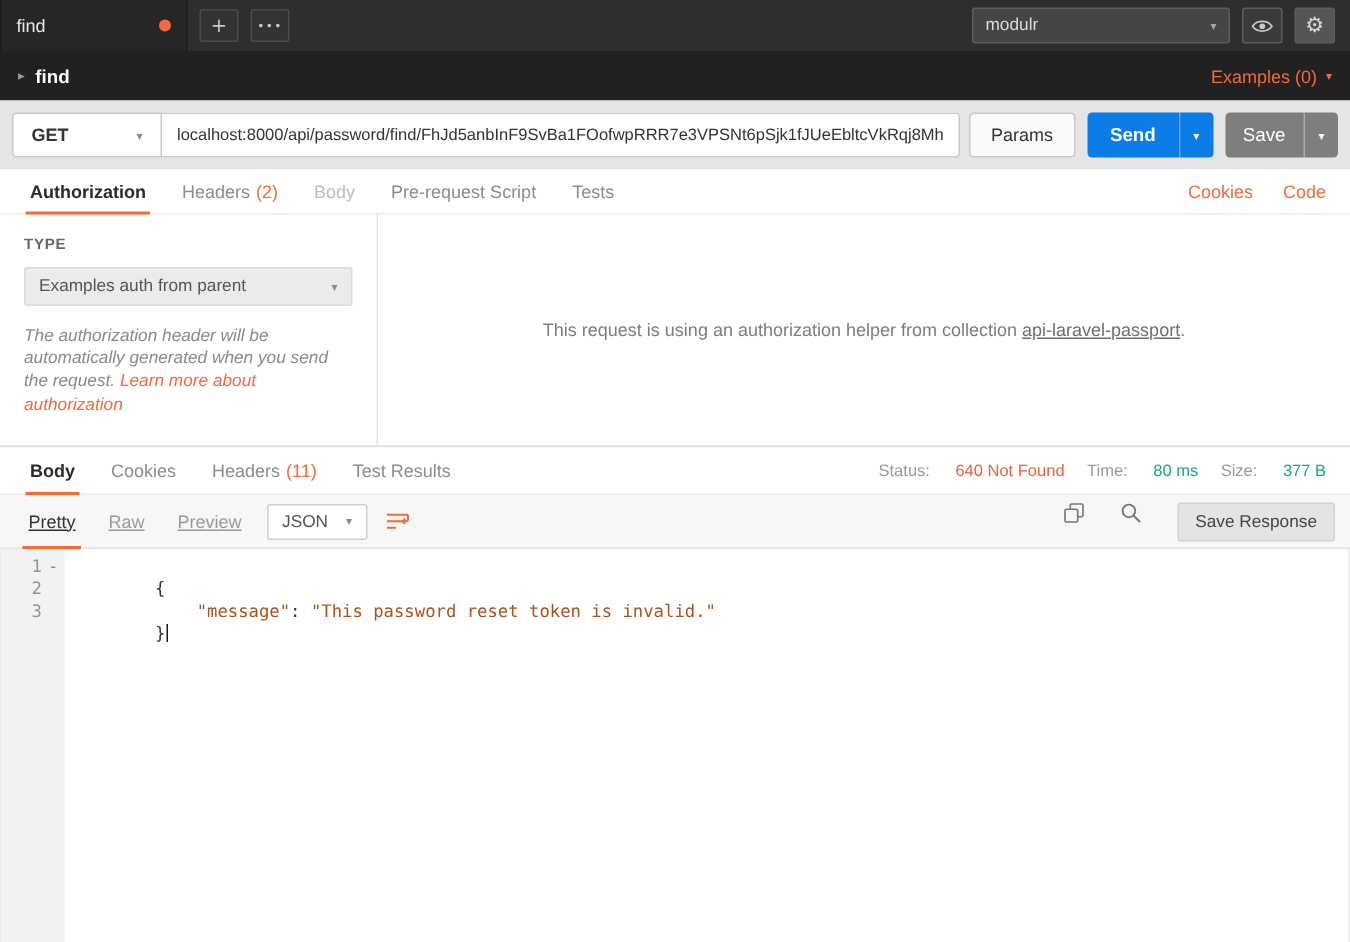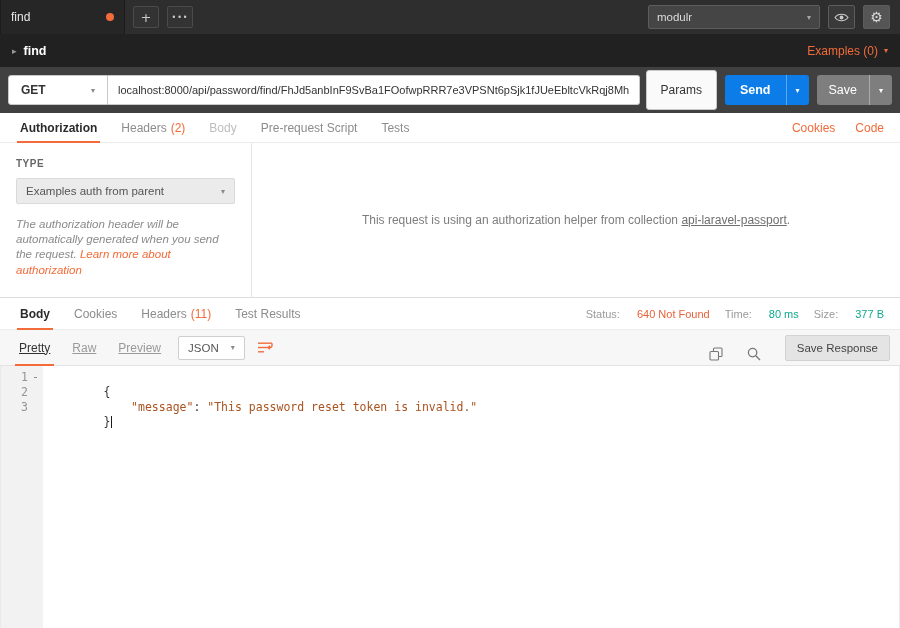--- a/index.html
+++ b/index.html
@@ -27,28 +27,28 @@
   .gear-g { color:#d8d8d8; font-size:14px; line-height:1; }
 
   
   .subheader { height:33px; background:#212121; display:flex; align-items:center; padding:0 12px; flex:none; }
   .caret-right { color:#9a9a9a; font-size:9px; margin-right:7px; cursor:pointer; }
   .req-name { color:#fff; font-size:12.5px; font-weight:bold; }
   .examples { margin-left:auto; color:#f26b3a; font-size:12px; display:flex; align-items:center; gap:6px; cursor:pointer; }
   .examples .caret { font-size:8px; }
 
   
-  .request-bar { height:46px; background:#404040; display:flex; align-items:center; padding:0 8px; flex:none; }
+  .request-bar { height:46px; background:#e5e5e5; display:flex; align-items:center; padding:0 8px; flex:none; }
   .method-select { width:100px; height:30px; border:1px solid #c9c9c9; border-right:1px solid #c9c9c9; border-radius:3px 0 0 3px;
                    background:#fff; display:flex; align-items:center; padding:0 12px; cursor:pointer; }
   .method-select .m { font-size:12px; font-weight:bold; color:#333; }
   .method-select .caret { margin-left:auto; color:#8a8a8a; font-size:8px; }
   .url-input { flex:1; height:30px; border:1px solid #c9c9c9; border-left:none; border-radius:0 3px 3px 0;
                font-size:11px; color:#333; padding:0 10px; outline:none; font-family:"Liberation Sans",sans-serif; }
-  .params-btn { height:40px; margin-left:6px; padding:0 14px; border:1px solid #c9c9c9; border-radius:3px;
+  .params-btn { height:30px; margin-left:6px; padding:0 14px; border:1px solid #c9c9c9; border-radius:3px;
                 background:#fafafa; font-size:12px; color:#333; display:flex; align-items:center; cursor:pointer; }
   .split-btn { height:30px; margin-left:8px; display:flex; border-radius:3px; overflow:hidden; cursor:pointer; }
   .split-btn.send { background:#0b7ce8; }
   .split-btn.save { background:#7e7e7e; }
   .split-main { padding:0 15px; color:#fff; font-size:12.5px; font-weight:bold; display:flex; align-items:center; }
   .split-btn.save .split-main { font-weight:normal; padding:0 12px; }
   .split-caret { width:23px; display:flex; align-items:center; justify-content:center; color:#fff; font-size:8px;
                  border-left:1px solid rgba(255,255,255,.35); }
 
   
@@ -84,21 +84,21 @@
   
   .resp-toolbar { height:36px; background:#f7f7f7; border-bottom:1px solid #e3e3e3; display:flex; align-items:center;
                   padding:0 8px; flex:none; }
   .view-btn { height:36px; padding:0 11px; display:flex; align-items:center; font-size:12px; color:#9a9a9a; position:relative; cursor:pointer;text-decoration:underline; }
   .view-btn.active { color:#333; }
   .view-btn.active::after { content:""; position:absolute; left:7px; right:7px; bottom:0; height:2px; background:#f26b3a; }
   .lang-select { height:24px; margin-left:6px; border:1px solid #cfcfcf; border-radius:2px; background:#fff; font-size:11.5px;
                  color:#555; display:flex; align-items:center; gap:12px; padding:0 9px; cursor:pointer; }
   .lang-select .caret { color:#8a8a8a; font-size:8px; }
   .wrap-btn { margin-left:12px; display:flex; align-items:center; cursor:pointer; }
-  .toolbar-right { margin-left:auto; display:flex; align-items:flex-end; gap:24px; padding-right:2px; }
+  .toolbar-right { margin-left:auto; display:flex; align-items:flex-start; gap:24px; padding-right:2px; }
   .t-icon { display:flex; align-items:center; cursor:pointer; }
   .save-response { height:26px; background:#e4e4e4; border:1px solid #d2d2d2; border-radius:2px; font-size:11.5px; color:#444;
                    padding:0 11px; display:flex; align-items:center; cursor:pointer; }
 
   
   .editor { flex:1; background:#fff; display:flex; font-family:"DejaVu Sans Mono","Liberation Mono",monospace;
             font-size:11.5px; border-left:1px solid #eaeaea; border-right:1px solid #eaeaea; overflow:hidden; }
   .gutter { width:42px; background:#f2f2f2; color:#949494; flex:none; padding-top:4px; }
   .ln { height:15px; line-height:15px; text-align:right; padding-right:15px; position:relative; }
   .fold { position:absolute; right:4px; top:0; color:#8a8a8a; cursor:pointer; }

